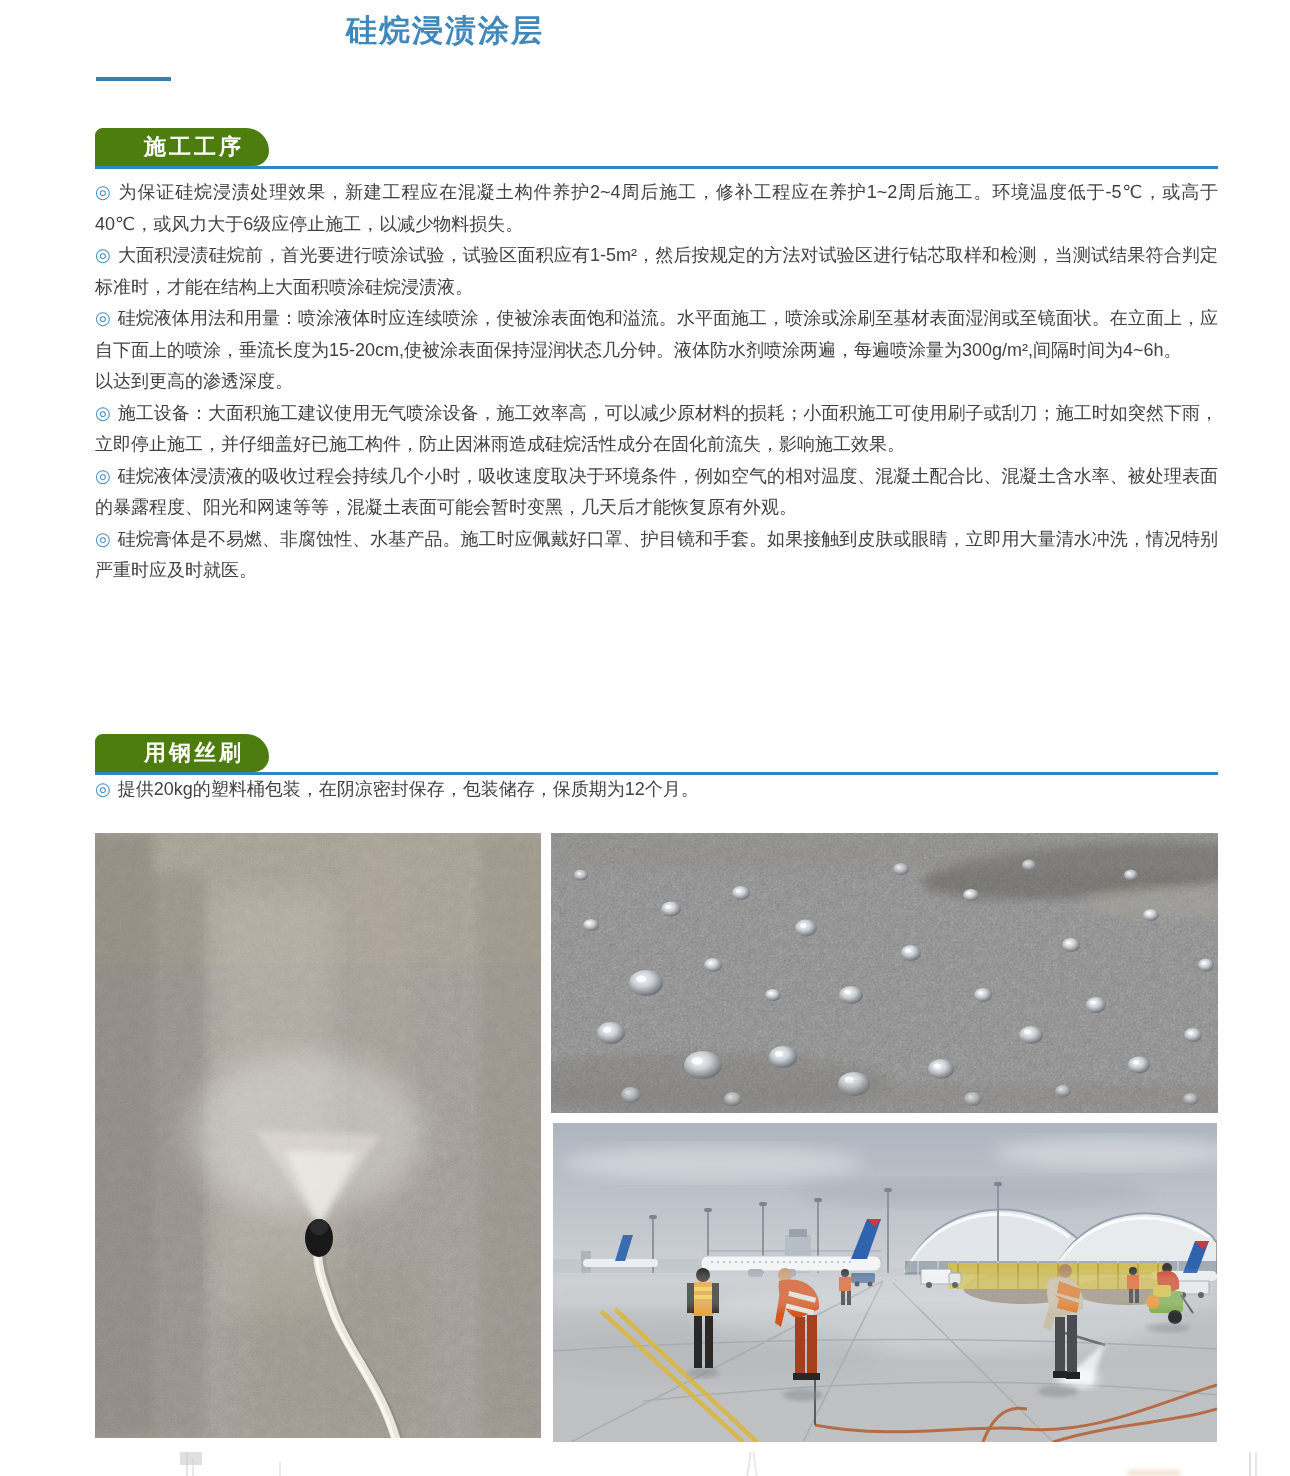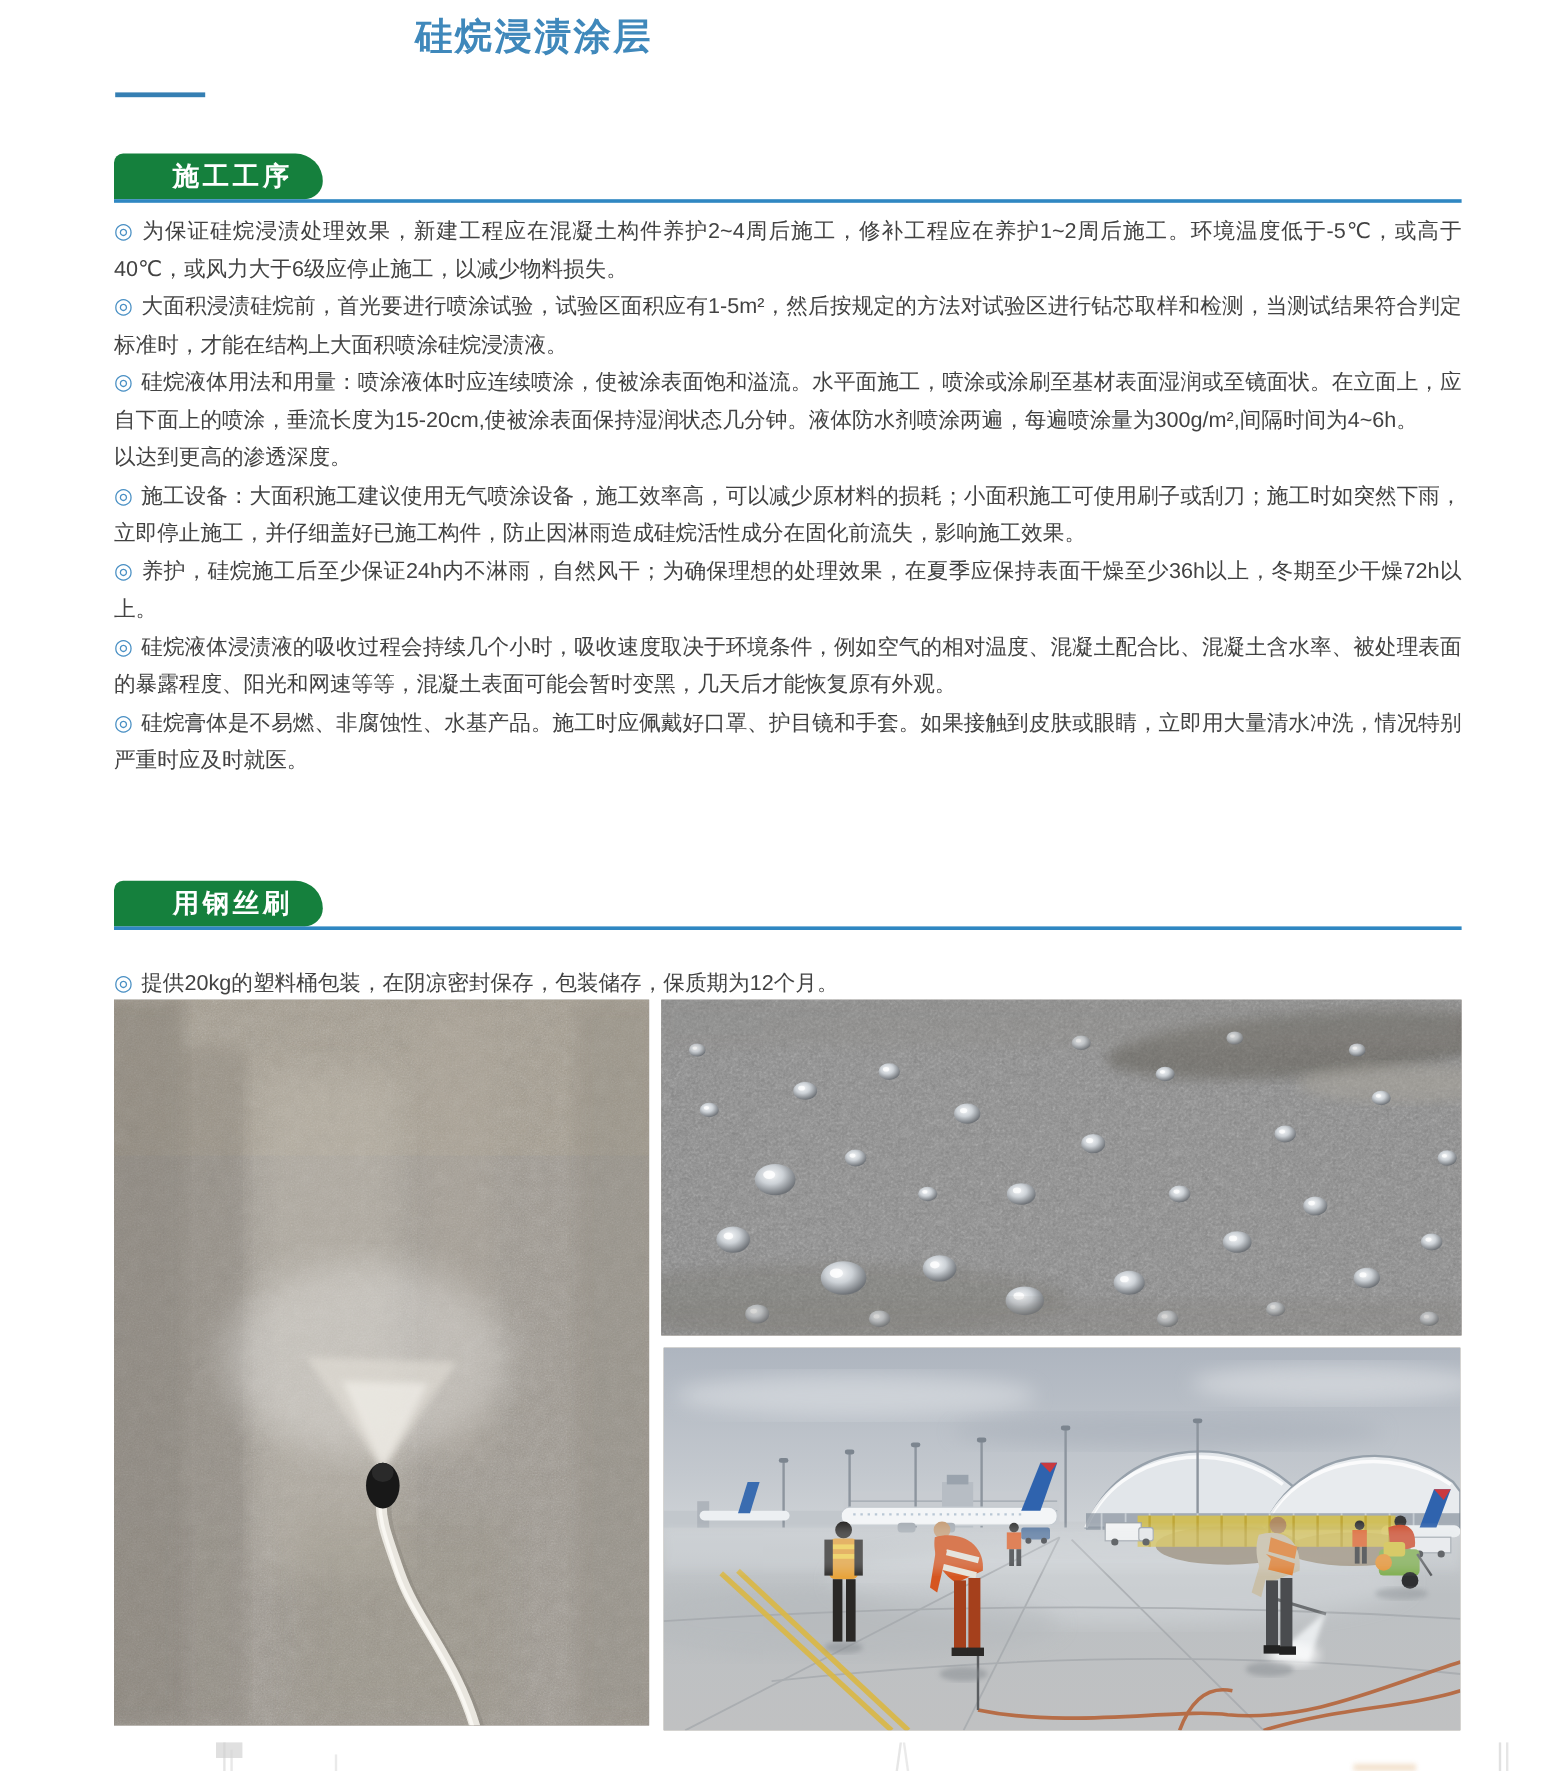--- a/index.html
+++ b/index.html
@@ -12,21 +12,21 @@
   
   .page-title{
     left:95px;top:10px;width:700px;
     font-size:31px;font-weight:bold;color:#3f88bb;letter-spacing:2px;
   }
   .title-underline{
     left:96px;top:77px;width:75px;height:4px;background:#357fb3;
   }
   
   .section-tab{
-    width:150px;height:38px;background:#15803d;color:#ffffff;
+    width:150px;height:38px;background:#4d7c0f;color:#ffffff;
     font-size:22px;font-weight:bold;letter-spacing:3px;
     line-height:38px;padding-left:24px;box-sizing:content-box;
     border-radius:8px 24px 16px 0;
   }
   .section-rule{
     left:95px;width:1123px;height:3px;background:#2f87c2;
   }
   
   .text-block{
     left:95px;width:1123px;
@@ -52,31 +52,30 @@
   <span>施工工序</span>
 </div>
 <div class="abs section-rule" style="top:166px;"></div>
 
 <div class="abs text-block" style="top:177px;">
   <div class="item"><span class="bullet">◎</span><span class="item-text">为保证硅烷浸渍处理效果，新建工程应在混凝土构件养护2~4周后施工，修补工程应在养护1~2周后施工。环境温度低于-5℃，或高于40℃，或风力大于6级应停止施工，以减少物料损失。</span></div>
   <div class="item"><span class="bullet">◎</span><span class="item-text">大面积浸渍硅烷前，首光要进行喷涂试验，试验区面积应有1-5m²，然后按规定的方法对试验区进行钻芯取样和检测，当测试结果符合判定标准时，才能在结构上大面积喷涂硅烷浸渍液。</span></div>
   <div class="item"><span class="bullet">◎</span><span class="item-text">硅烷液体用法和用量：喷涂液体时应连续喷涂，使被涂表面饱和溢流。水平面施工，喷涂或涂刷至基材表面湿润或至镜面状。在立面上，应自下面上的喷涂，垂流长度为15-20cm,使被涂表面保持湿润状态几分钟。液体防水剂喷涂两遍，每遍喷涂量为300g/m²,间隔时间为4~6h。
 以达到更高的渗透深度。</span></div>
   <div class="item"><span class="bullet">◎</span><span class="item-text">施工设备：大面积施工建议使用无气喷涂设备，施工效率高，可以减少原材料的损耗；小面积施工可使用刷子或刮刀；施工时如突然下雨，立即停止施工，并仔细盖好已施工构件，防止因淋雨造成硅烷活性成分在固化前流失，影响施工效果。</span></div>
-  <div class="item"><span class="bullet">◎</span><span class="item-text">养护，硅烷施工后至少保证24h内不淋雨，自然风干；为确保理想的处理效果，在夏季应保持表面干燥至少36h以上，冬期至少干燥72h以上。</span></div>
   <div class="item"><span class="bullet">◎</span><span class="item-text">硅烷液体浸渍液的吸收过程会持续几个小时，吸收速度取决于环境条件，例如空气的相对温度、混凝土配合比、混凝土含水率、被处理表面的暴露程度、阳光和网速等等，混凝土表面可能会暂时变黑，几天后才能恢复原有外观。</span></div>
   <div class="item"><span class="bullet">◎</span><span class="item-text">硅烷膏体是不易燃、非腐蚀性、水基产品。施工时应佩戴好口罩、护目镜和手套。如果接触到皮肤或眼睛，立即用大量清水冲洗，情况特别严重时应及时就医。</span></div>
 </div>
 
 <div class="abs section-tab" style="left:95px;top:734px;">
   <span>用钢丝刷</span>
 </div>
 <div class="abs section-rule" style="top:772px;"></div>
 
-<div class="abs text-block" style="top:804px;">
+<div class="abs text-block" style="top:774px;">
   <div class="item"><span class="bullet">◎</span><span class="item-text">提供20kg的塑料桶包装，在阴凉密封保存，包装储存，保质期为12个月。</span></div>
 </div>
 
 <div class="abs photo" style="left:95px;top:833px;width:446px;height:605px;" aria-label="spraying silane liquid onto concrete wall">
 <svg width="446" height="605" viewBox="0 0 446 605" xmlns="http://www.w3.org/2000/svg">
   <defs>
     <filter id="grainF" x="0" y="0" width="100%" height="100%">
       <feTurbulence type="fractalNoise" baseFrequency="0.75" numOctaves="3" stitchTiles="stitch"></feTurbulence>
       <feColorMatrix type="saturate" values="0"></feColorMatrix>
     </filter>

